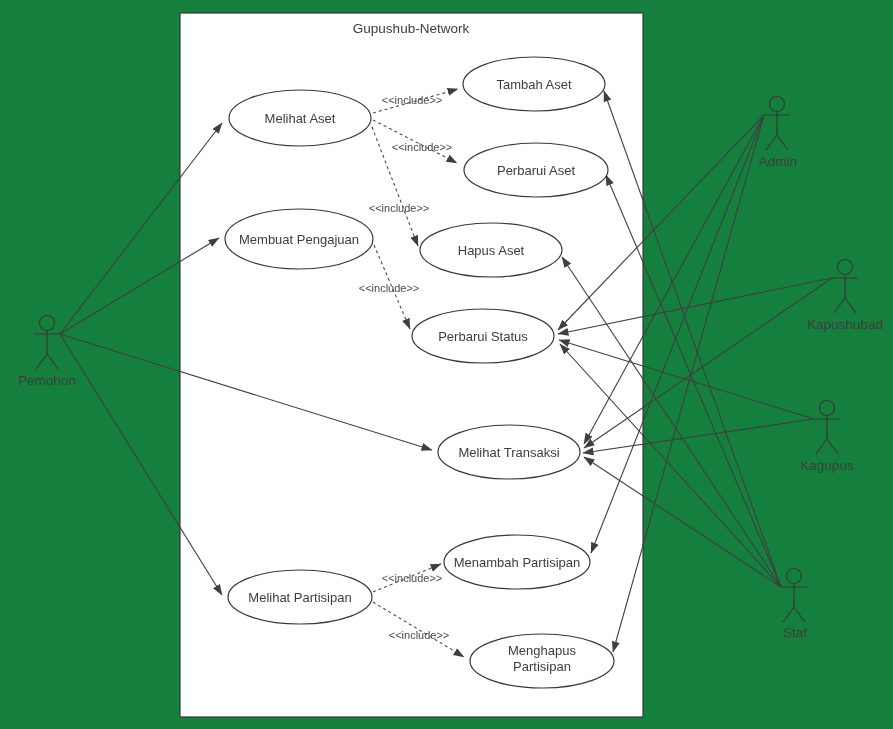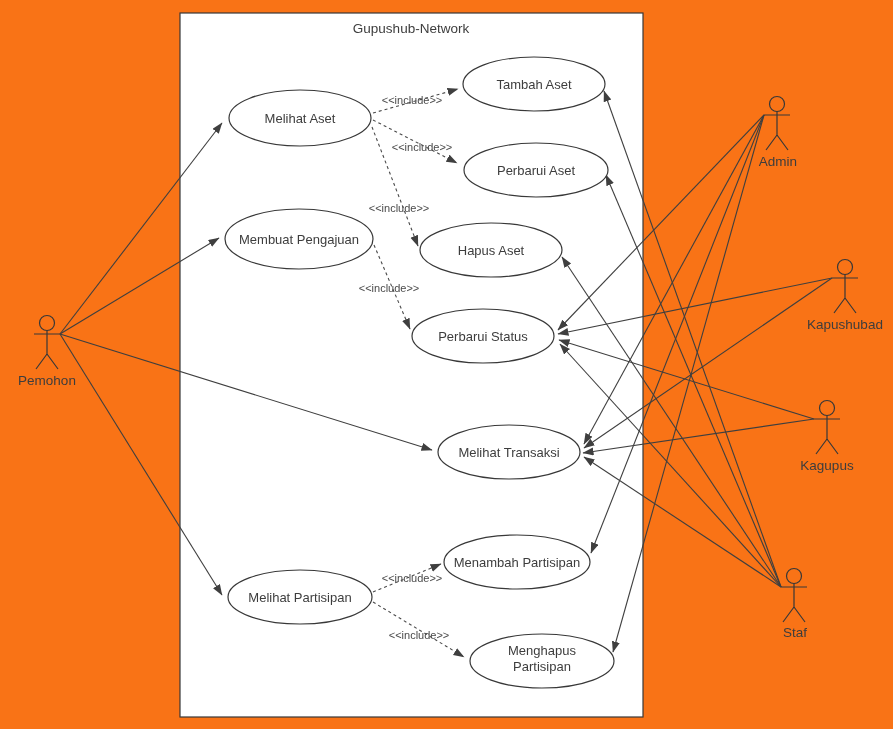--- a/index.html
+++ b/index.html
@@ -1,19 +1,19 @@
 <!DOCTYPE html>
 <html><head>
 <meta charset="utf-8">
 <style>
   html, body { margin: 0; padding: 0; background: #ffffff; }
   .stage {
     position: relative;
     width: 893px; height: 729px;
-    background: #f97316;
+    background: #15803d;
     font-family: "Liberation Sans", sans-serif;
   }
   svg text {
     font-family: "Liberation Sans", sans-serif;
     fill: #3d3d3d;
   }
   .uc-label   { font-size: 13px; }
   .title-lbl  { font-size: 13.5px; }
   .actor-lbl  { font-size: 13.5px; }
   .inc-lbl    { font-size: 11px; fill: #4a4a4a; }

